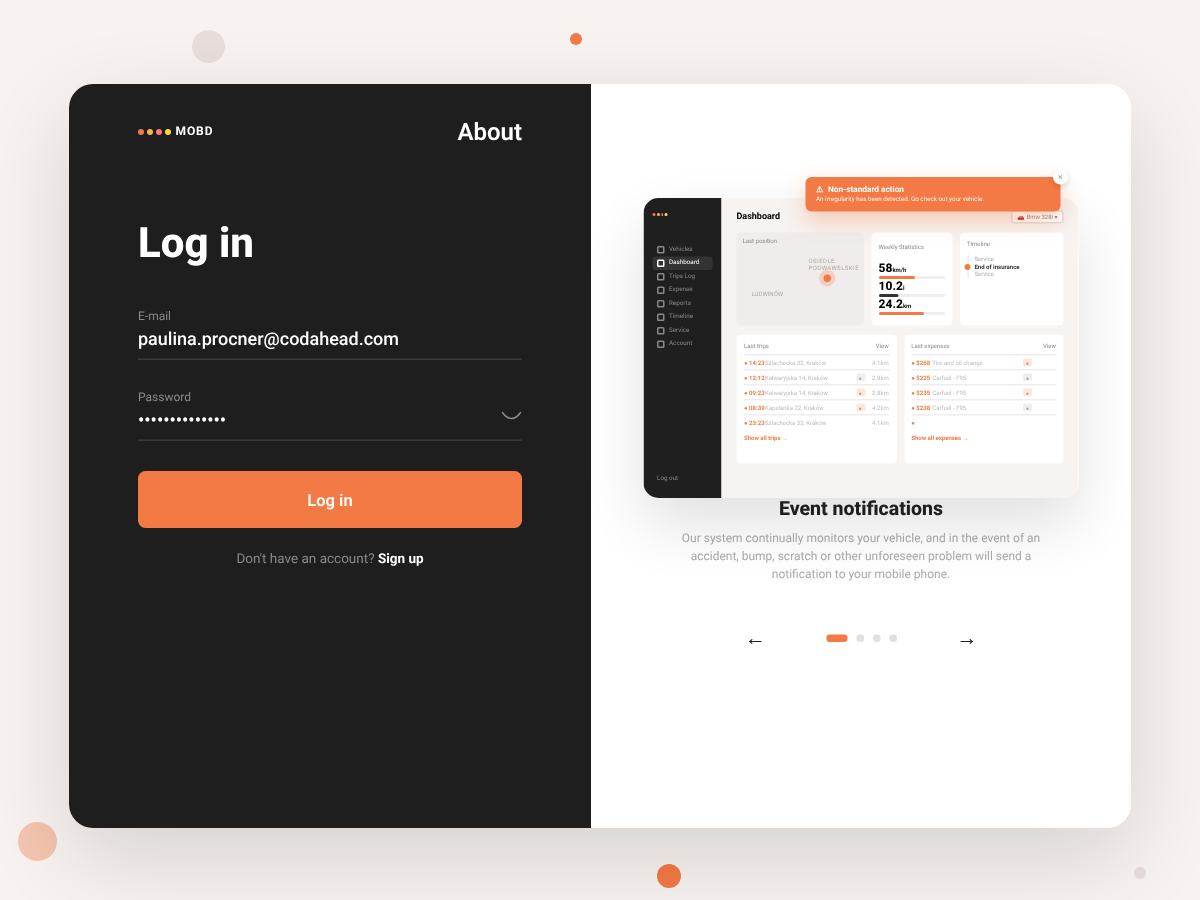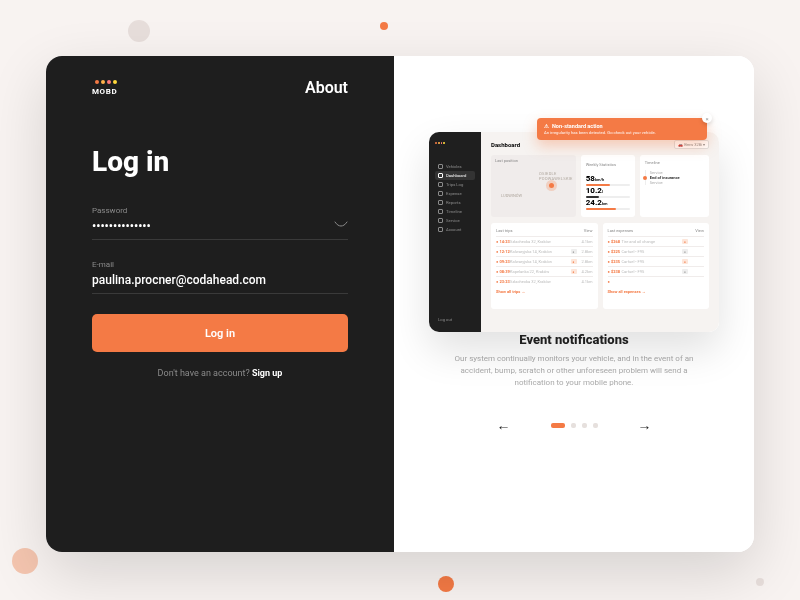--- a/index.html
+++ b/index.html
@@ -12,21 +12,21 @@
   .dot2 { width: 8px; height: 8px; background: #f47a45; left: 380px; top: 22px; }
   .dot3 { width: 26px; height: 26px; background: #f4c5af; left: 12px; top: 548px; }
   .dot4 { width: 16px; height: 16px; background: #f47a45; left: 438px; top: 576px; }
   .dot5 { width: 8px; height: 8px; background: #e7dedb; left: 756px; top: 578px; }
 
   .card { position: absolute; left: 46px; top: 56px; width: 708px; height: 496px; border-radius: 16px; overflow: hidden; box-shadow: 0 20px 60px rgba(0,0,0,0.14); display: flex; background: #fff; }
 
   
   .left { width: 348px; background: #1e1e1e; color: #fff; padding: 22px 46px 24px 46px; display:flex; flex-direction:column; }
   .top-bar { display:flex; justify-content:space-between; align-items:center; margin-bottom: 48px; }
-  .logo { display:flex; flex-direction:column; align-items:flex-end; gap:3px;}
+  .logo { display:flex; align-items:center; gap:3px;}
   .logo-dots { display:flex; gap:2px;}
   .logo-dots span{ width:4px;height:4px;border-radius:50%; display:block;}
   .logo-text{ font-size:8px; font-weight:700; letter-spacing:0.6px;}
   .about{ font-size:16px; font-weight:600; }
 
   .heading { font-size:28px; font-weight:800; margin-bottom:28px;}
   .field { margin-bottom:20px; border-bottom:1px solid #3a3a3a; padding-bottom:6px; position:relative;}
   .field-label{ font-size:8px; color:#8a8a8a; display:block; margin-bottom:4px;}
   .field-value{ font-size:12px; color:#fff; font-weight:500;}
   .eye-icon{ position:absolute; right:0; bottom:8px; color:#8a8a8a; font-size:10px;}
@@ -115,32 +115,32 @@
             <span style="background: rgb(255, 216, 58);"></span>
           </div>
         <span class="logo-text">MOBD</span>
       </div>
       <a class="about">About</a>
     </div>
 
     <h1 class="heading">Log in</h1>
 
     <div class="field">
+      <span class="field-label">E-mail</span>
+      <div class="field-value">paulina.procner@codahead.com</div>
+    </div>
+
+    <div class="field">
       <span class="field-label">Password</span>
       <div class="field-value">••••••••••••••</div>
       <span class="eye-icon">
         <svg width="14" height="8" viewBox="0 0 14 8" fill="none">
             <path d="M1 1c2 3 4 4 6 4s4-1 6-4" stroke="#8a8a8a" stroke-width="1" stroke-linecap="round"></path>
           </svg>
       </span>
-    </div>
-
-    <div class="field">
-      <span class="field-label">E-mail</span>
-      <div class="field-value">paulina.procner@codahead.com</div>
     </div>
 
 
     <button class="login-btn">Log in</button>
 
     <div class="signup-row">
       <span>Don't have an account? </span><b>Sign up</b>
     </div>
   </div>
 

